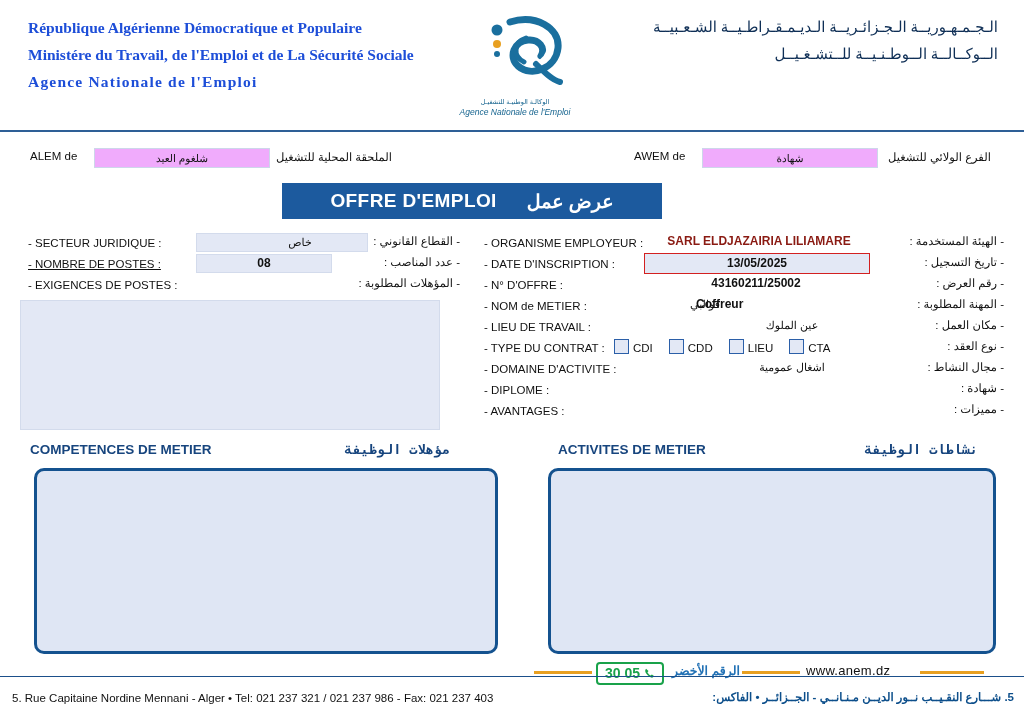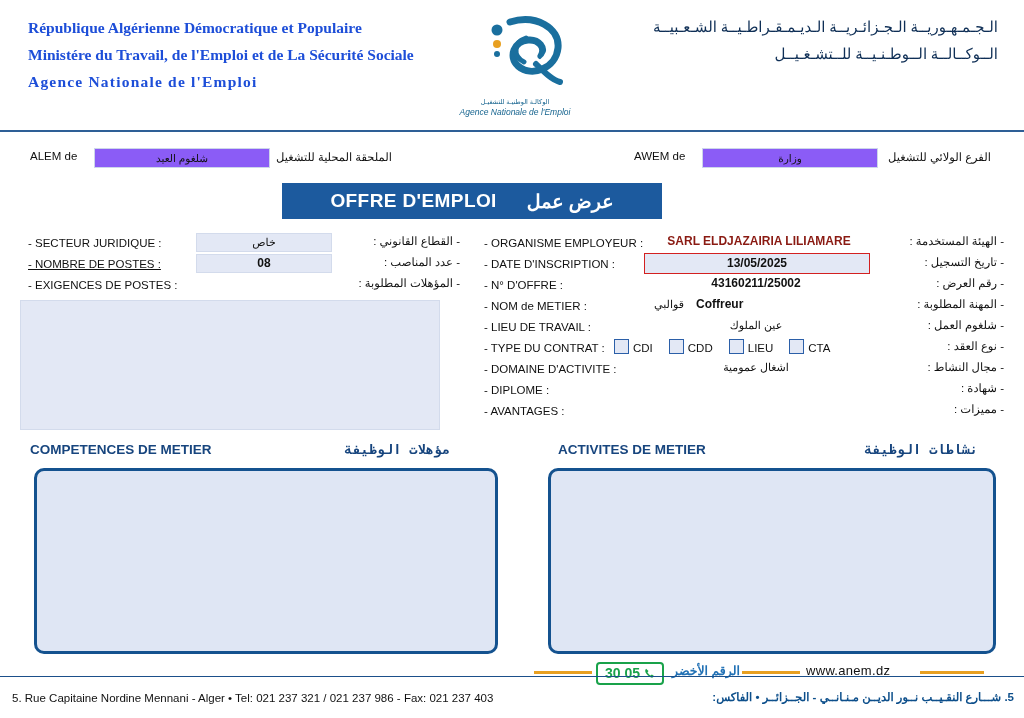--- a/index.html
+++ b/index.html
@@ -96,21 +96,21 @@
   .lbl-fr {
     font-size: 11.5px;
     color: #111;
   }
   .lbl-ar {
     font-size: 11.5px;
     color: #111;
     direction: rtl;
   }
   .fieldbox {
-    background: #8b5cf6;
+    background: #f0abfc;
     border: 1px solid #cdd6ea;
     height: 18px;
     line-height: 18px;
     text-align: center;
     font-size: 10.5px;
     color: #111;
     overflow: hidden;
     white-space: nowrap;
   }
 
@@ -174,20 +174,21 @@
     font-weight: bold;
     text-align: center;
     color: #111;
   }
   .val-ar {
     position: absolute;
     font-size: 11px;
     text-align: center;
     color: #111;
     direction: rtl;
+    padding-left: 36px;
   }
   .tint {
     background: #e3e8f5;
     border: 1px solid #d3dbec;
   }
   .highlight-box {
     border: 1.6px solid #d32020;
     background: #e3e8f5;
   }
 
@@ -358,21 +359,21 @@
   </div>
 </div>
 <div class="header-rule"></div>
 
 <div class="toprow">
   <span class="lbl-fr" style="position:absolute;left:30px;top:4px;">ALEM de</span>
   <div class="fieldbox" style="position:absolute;left:94px;top:2px;width:174px;">شلغوم العيد</div>
   <span class="lbl-ar" style="position:absolute;left:276px;top:4px;">الملحقة المحلية للتشغيل</span>
 
   <span class="lbl-fr" style="position:absolute;left:634px;top:4px;">AWEM de</span>
-  <div class="fieldbox" style="position:absolute;left:702px;top:2px;width:174px;">وزارة</div>
+  <div class="fieldbox" style="position:absolute;left:702px;top:2px;width:174px;">شهادة</div>
   <span class="lbl-ar" style="position:absolute;left:888px;top:4px;">الفرع الولائي للتشغيل</span>
 </div>
 
 <div class="banner">
   <span class="fr">OFFRE D'EMPLOI</span>
   <span class="ar">عرض عمل</span>
 </div>
 
 <div class="col col-left">
 
@@ -419,21 +420,21 @@
   <div class="row">
     <span class="fr" style="position:absolute;left:0;">- NOM de METIER :</span>
     <span class="val" style="left:212px;top:2px;width:120px;text-align:left;">Coffreur</span>
     <span class="val-ar" style="left:150px;top:3px;width:70px;">قوالبي</span>
     <span class="ar">- المهنة المطلوبة :</span>
   </div>
 
   <div class="row">
     <span class="fr" style="position:absolute;left:0;">- LIEU DE TRAVAIL :</span>
     <span class="val-ar" style="left:160px;top:3px;width:224px;">عين الملوك</span>
-    <span class="ar">- شلغوم العمل :</span>
+    <span class="ar">- مكان العمل :</span>
   </div>
 
   <div class="row">
     <span class="fr" style="position:absolute;left:0;">- TYPE DU CONTRAT :</span>
     <span class="cbgroup">
       <span class="cb"></span>
       <span class="cbtext">CDI</span>
       <span class="cb"></span>
       <span class="cbtext">CDD</span>
       <span class="cb"></span>

